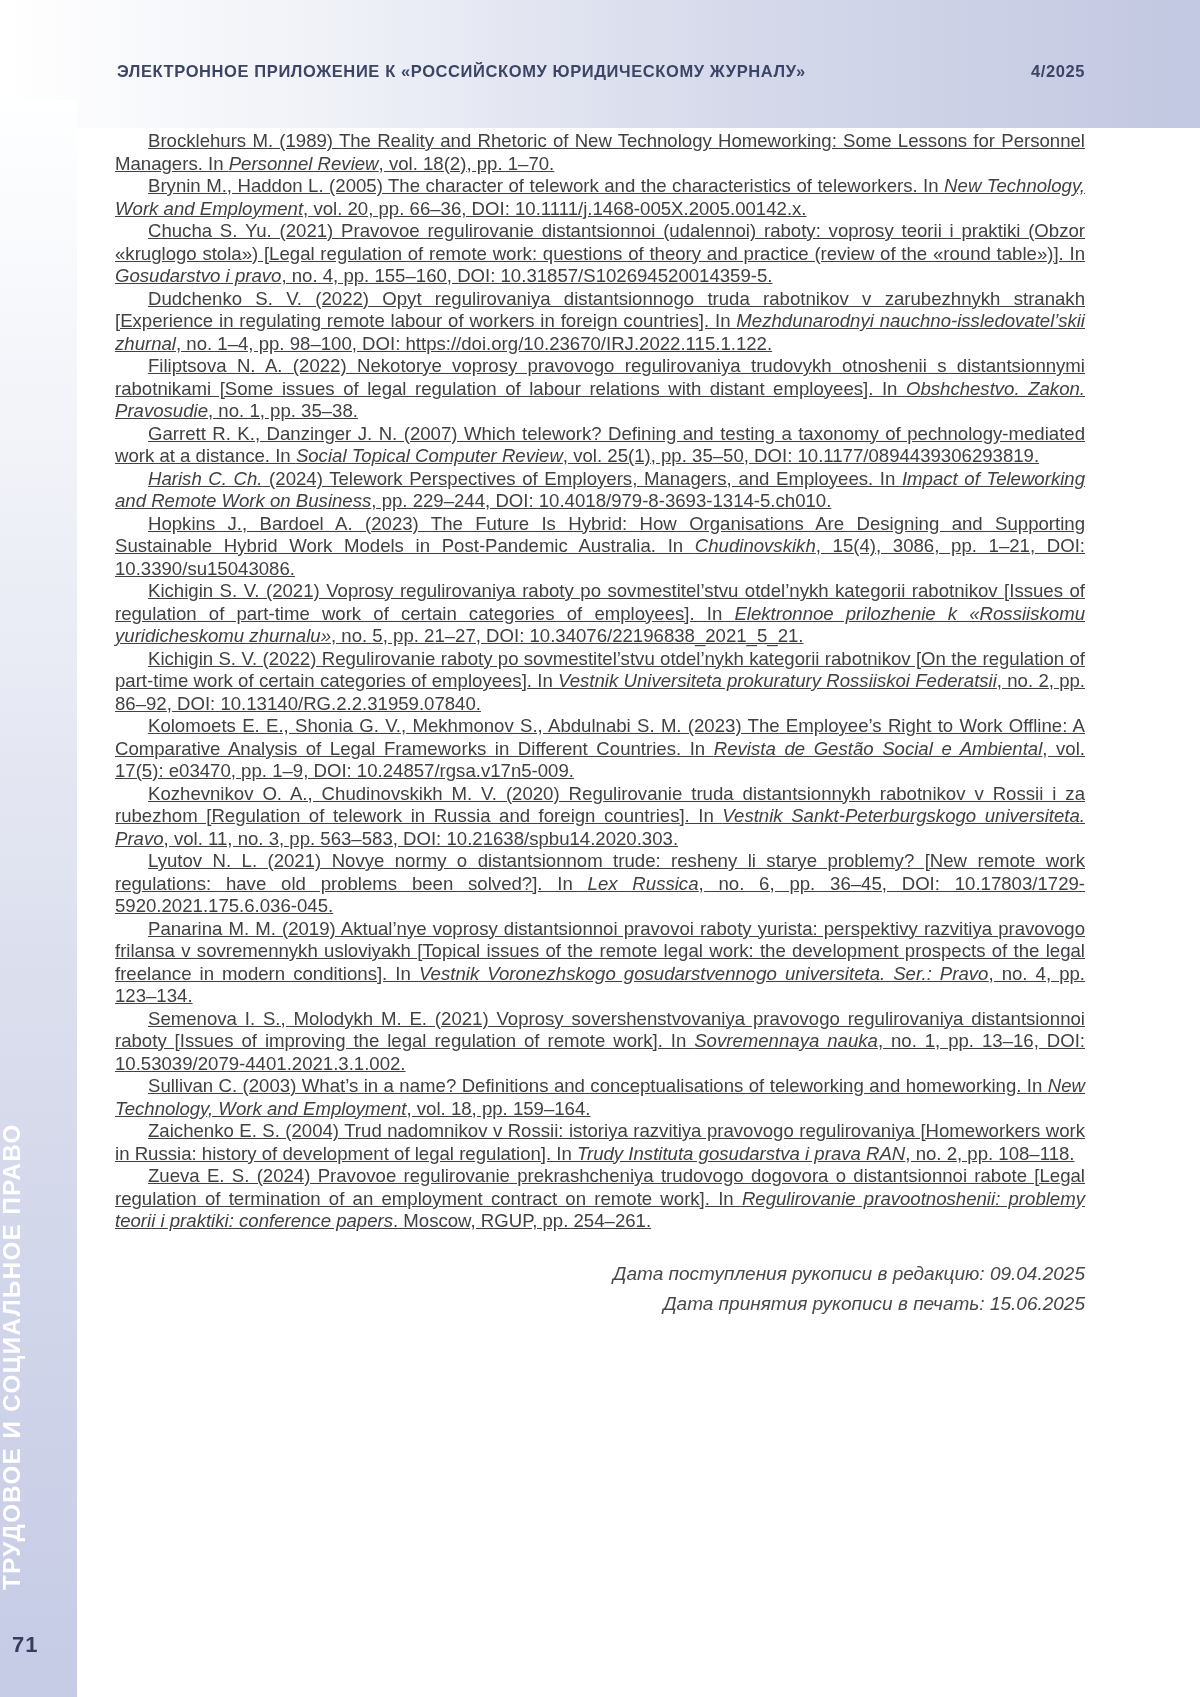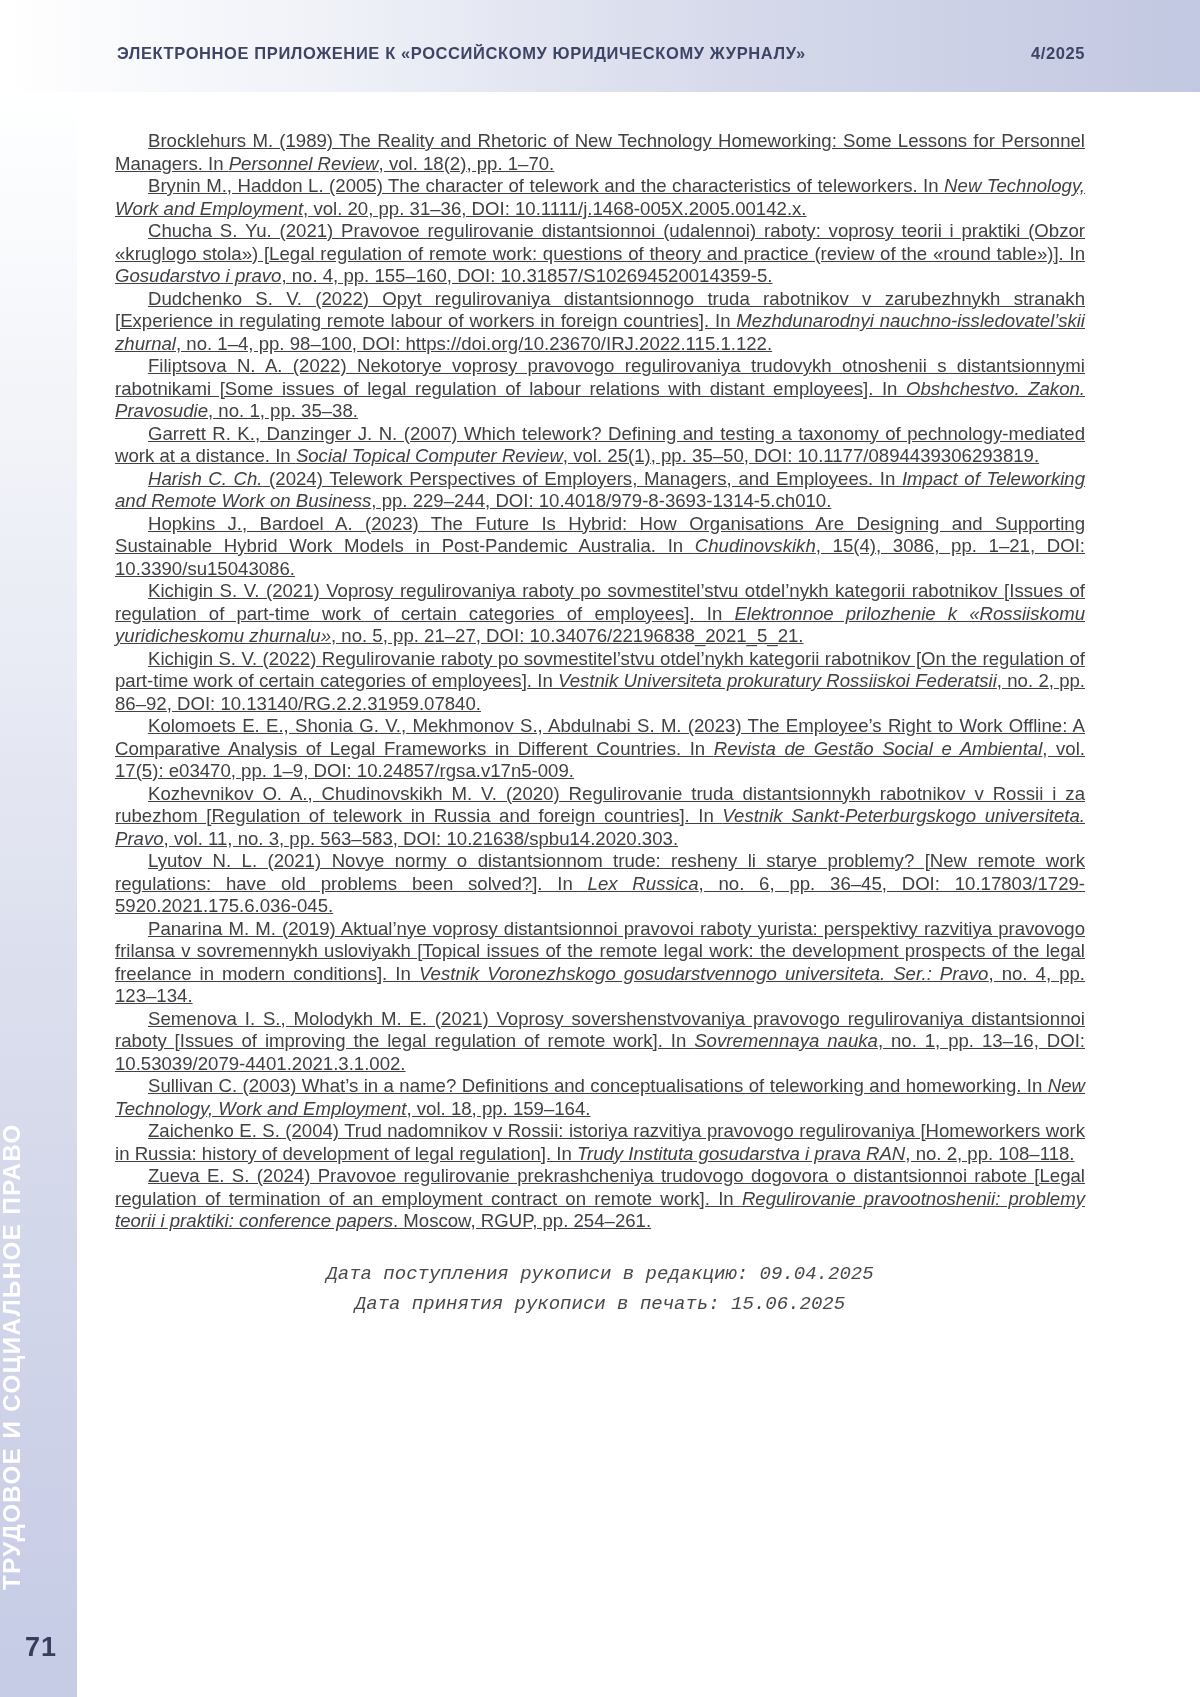--- a/index.html
+++ b/index.html
@@ -14,21 +14,21 @@
   html,body{margin:0;padding:0;}
   body{
     width:1200px;height:1697px;
     background:#ffffff;
     font-family:"Liberation Sans", sans-serif;
     position:relative;
     overflow:hidden;
   }
   .band{
     position:absolute;top:0;left:0;
-    width:1200px;height:92px;
+    width:1200px;height:128px;
     background:linear-gradient(90deg,#ffffff 0%,#eef0f7 30%,#d6daeb 60%,var(--band-end) 100%);
     display:flex;align-items:center;justify-content:space-between;
     box-sizing:border-box;
     padding:14px 115px 0 117px;
     color:var(--header-text);
     font-weight:bold;
     font-size:16.5px;
     letter-spacing:0.6px;
   }
   .strip{
@@ -41,67 +41,66 @@
     left:26px;bottom:107px;
     transform-origin:0 100%;
     transform:rotate(-90deg);
     white-space:nowrap;
     color:var(--section-label);
     font-weight:bold;
     font-size:24px;
     letter-spacing:1.5px;
   }
   .pagenum{
-    position:absolute;left:25px;top:1632px;
-    font-size:27px;font-weight:bold;
+    position:absolute;left:12px;top:1632px;
+    font-size:22px;font-weight:bold;
     color:var(--page-number);
     letter-spacing:1px;
   }
   .content{
     position:absolute;left:115px;top:130px;width:970px;
   }
   .content p.ref{
     margin:0;
     text-indent:33px;
     text-align:justify;
     font-size:18.6px;
     line-height:22.5px;
     color:var(--body-text);
     text-decoration:underline;
   }
   .content p.ref em{font-style:italic;}
   .content p.ref sup{font-size:0.6em;line-height:0;vertical-align:super;}
   .dates{
     margin-top:26px;
-    text-align:center;
+    text-align:right;
     font-style:italic;
     font-size:19px;
     color:var(--dates-text);
-    font-family:Liberation Mono, monospace;
   }
   .dates p{margin:0;line-height:30px;}
 </style>
 </head>
 <body>
 
 <div class="page">
 
   <header class="band">
     <span>ЭЛЕКТРОННОЕ ПРИЛОЖЕНИЕ К «РОССИЙСКОМУ ЮРИДИЧЕСКОМУ ЖУРНАЛУ»</span>
     <span>4/2025</span>
   </header>
 
   <aside class="strip"></aside>
   <span class="vlabel">ТРУДОВОЕ И СОЦИАЛЬНОЕ ПРАВО</span>
   <span class="pagenum">71</span>
 
   <main class="content">
     <div id="refs">
         <p class="ref"><span>Brocklehurs M. (1989) The Reality and Rhetoric of New Technology Homeworking: Some Lessons for Personnel Managers. In </span><em>Personnel Review</em><span>, vol. 18(2), pp. 1–70.</span></p>
-        <p class="ref"><span>Brynin M., Haddon L. (2005) The character of telework and the characteristics of teleworkers. In </span><em>New Technology, Work and Employment</em><span>, vol. 20, pp. 31–36, DOI: 10.1111/j.1468-005X.2005.00142.x.</span></p>
+        <p class="ref"><span>Brynin M., Haddon L. (2005) The character of telework and the characteristics of teleworkers. In </span><em>New Technology, Work and Employment</em><span>, vol. 20, pp. 66–36, DOI: 10.1111/j.1468-005X.2005.00142.x.</span></p>
         <p class="ref"><span>Chucha S. Yu. (2021) Pravovoe regulirovanie distantsionnoi (udalennoi) raboty: voprosy teorii i praktiki (Obzor «kruglogo stola») [Legal regulation of remote work: questions of theory and practice (review of the «round table»)]. In </span><em>Gosudarstvo i pravo</em><span>, no. 4, pp. 155–160, DOI: 10.31857/S102694520014359-5.</span></p>
         <p class="ref"><span>Dudchenko S. V. (2022) Opyt regulirovaniya distantsionnogo truda rabotnikov v zarubezhnykh stranakh [Experience in regulating remote labour of workers in foreign countries]. In </span><em>Mezhdunarodnyi nauchno-issledovatel’skii zhurnal</em><span>, no. 1–4, pp. 98–100, DOI: https://doi.org/10.23670/IRJ.2022.115.1.122.</span></p>
         <p class="ref"><span>Filiptsova N. A. (2022) Nekotorye voprosy pravovogo regulirovaniya trudovykh otnoshenii s distantsionnymi rabotnikami [Some issues of legal regulation of labour relations with distant employees]. In </span><em>Obshchestvo. Zakon. Pravosudie</em><span>, no. 1, pp. 35–38.</span></p>
         <p class="ref"><span>Garrett R. K., Danzinger J. N. (2007) Which telework? Defining and testing a taxonomy of pechnology-mediated work at a distance. In </span><em>Social Topical Computer Review</em><span>, vol. 25(1), pp. 35–50, DOI: 10.1177/0894439306293819.</span></p>
         <p class="ref"><em>Harish C. Ch.</em><span> (2024) Telework Perspectives of Employers, Managers, and Employees. In </span><em>Impact of Teleworking and Remote Work on Business</em><span>, pp. 229–244, DOI: 10.4018/979-8-3693-1314-5.ch010.</span></p>
         <p class="ref"><span>Hopkins J., Bardoel A. (2023) The Future Is Hybrid: How Organisations Are Designing and Supporting Sustainable Hybrid Work Models in Post-Pandemic Australia. In </span><em>Chudinovskikh</em><span>, 15(4), 3086, pp. 1–21, DOI: 10.3390/su15043086.</span></p>
         <p class="ref"><span>Kichigin S. V. (2021) Voprosy regulirovaniya raboty po sovmestitel’stvu otdel’nykh kategorii rabotnikov [Issues of regulation of part-time work of certain categories of employees]. In </span><em>Elektronnoe prilozhenie k «Rossiiskomu yuridicheskomu zhurnalu»</em><span>, no. 5, pp. 21–27, DOI: 10.34076/22196838_2021_5_21.</span></p>
         <p class="ref"><span>Kichigin S. V. (2022) Regulirovanie raboty po sovmestitel’stvu otdel’nykh kategorii rabotnikov [On the regulation of part-time work of certain categories of employees]. In </span><em>Vestnik Universiteta prokuratury Rossiiskoi Federatsii</em><span>, no. 2, pp. 86–92, DOI: 10.13140/RG.2.2.31959.07840.</span></p>
         <p class="ref"><span>Kolomoets E. E., Shonia G. V., Mekhmonov S., Abdulnabi S. M. (2023) The Employee’s Right to Work Offline: A Comparative Analysis of Legal Frameworks in Different Countries. In </span><em>Revista de Gestão Social e Ambiental</em><span>, vol. 17(5): e03470, pp. 1–9, DOI: 10.24857/rgsa.v17n5-009.</span></p>
         <p class="ref"><span>Kozhevnikov O. A., Chudinovskikh M. V. (2020) Regulirovanie truda distantsionnykh rabotnikov v Rossii i za rubezhom [Regulation of telework in Russia and foreign countries]. In </span><em>Vestnik Sankt-Peterburgskogo universiteta. Pravo</em><span>, vol. 11, no. 3, pp. 563–583, DOI: 10.21638/spbu14.2020.303.</span></p>

